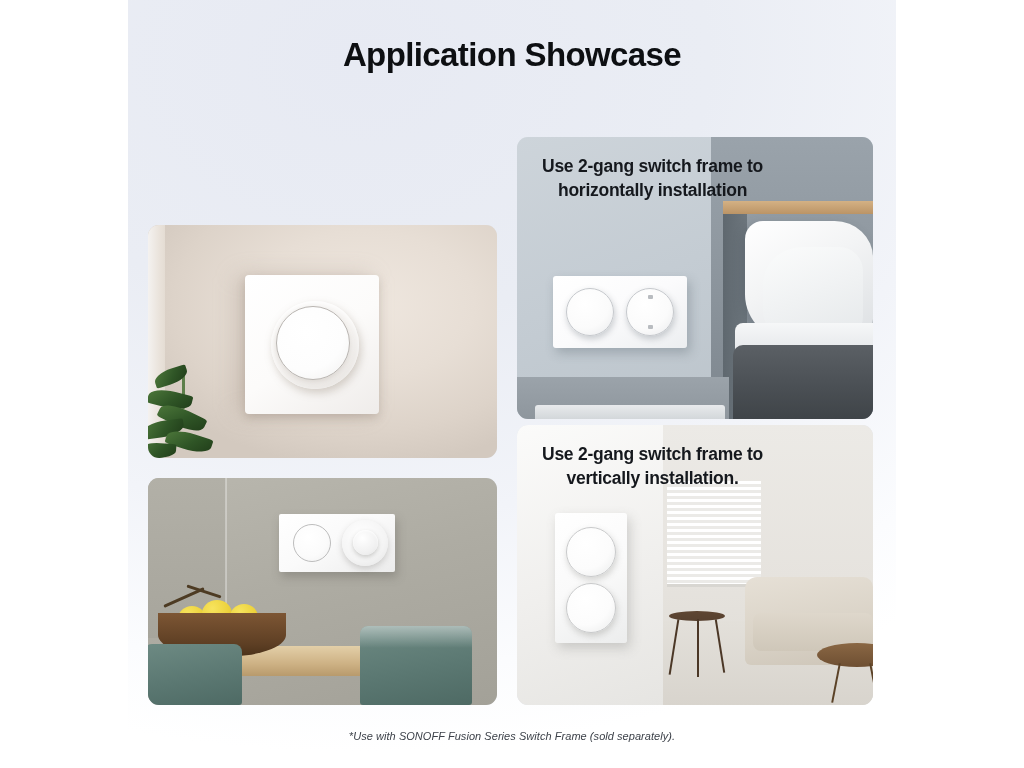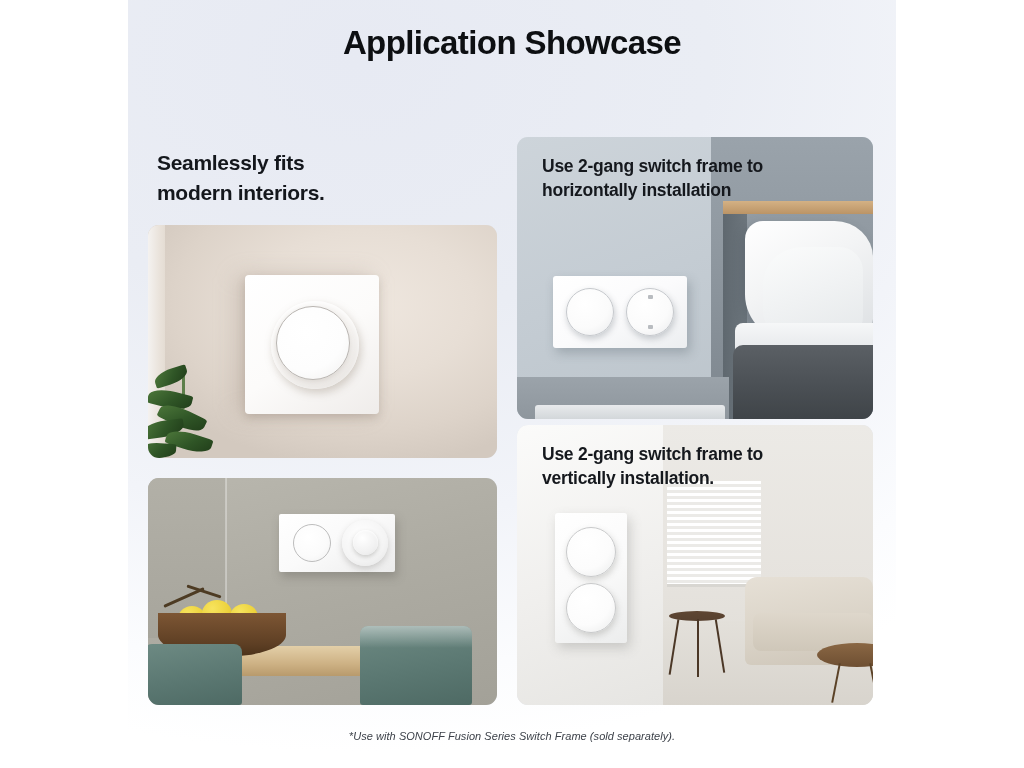--- a/index.html
+++ b/index.html
@@ -21,21 +21,21 @@
     position:absolute;
     left:128px; top:0;
     width:768px; height:768px;
     background:
       radial-gradient(ellipse 120% 90% at 30% 8%, #e7eaf3 0%, #eaedf4 38%, #f2f4f9 66%, #fbfcfe 88%, #ffffff 100%);
   }
 
   
   .page-title {
     position:absolute;
-    left:0; top:24px;
+    left:0; top:36px;
     width:768px;
     text-align:center;
     font-size:33px;
     font-weight:700;
     letter-spacing:-0.6px;
     color:#0d0f12;
   }
 
   
   .left-caption {
@@ -48,20 +48,21 @@
     color:#14171c;
     white-space:pre-line;
   }
 
   
   .photo-card {
     position:absolute;
     border-radius:11px;
     overflow:hidden;
     background:#dfe3ea;
+    text-align:center;
   }
   .photo-inner { position:absolute; inset:0; }
 
   
   .photo-caption {
     position:absolute;
     left:25px; top:17px;
     font-size:17.5px;
     font-weight:700;
     line-height:1.38;
@@ -305,22 +306,20 @@
 </style>
 </head>
 <body>
 
 <div id="showcase-page">
 
   <div class="content-panel">
 
     <div class="page-title">Application Showcase</div>
 
-    <div class="left-caption">Seamlessly fits
-modern interiors.</div>
 
     <div class="photo-card" id="photo-hero">
       <div class="photo-inner">
         <div class="p1-wall"></div>
         <div class="p1-wall-edge"></div>
         <div class="p1-shadow"></div>
         <div class="p1-plate">
           <div class="p1-knob-shadow"></div>
           <div class="p1-knob"></div>
         </div>

